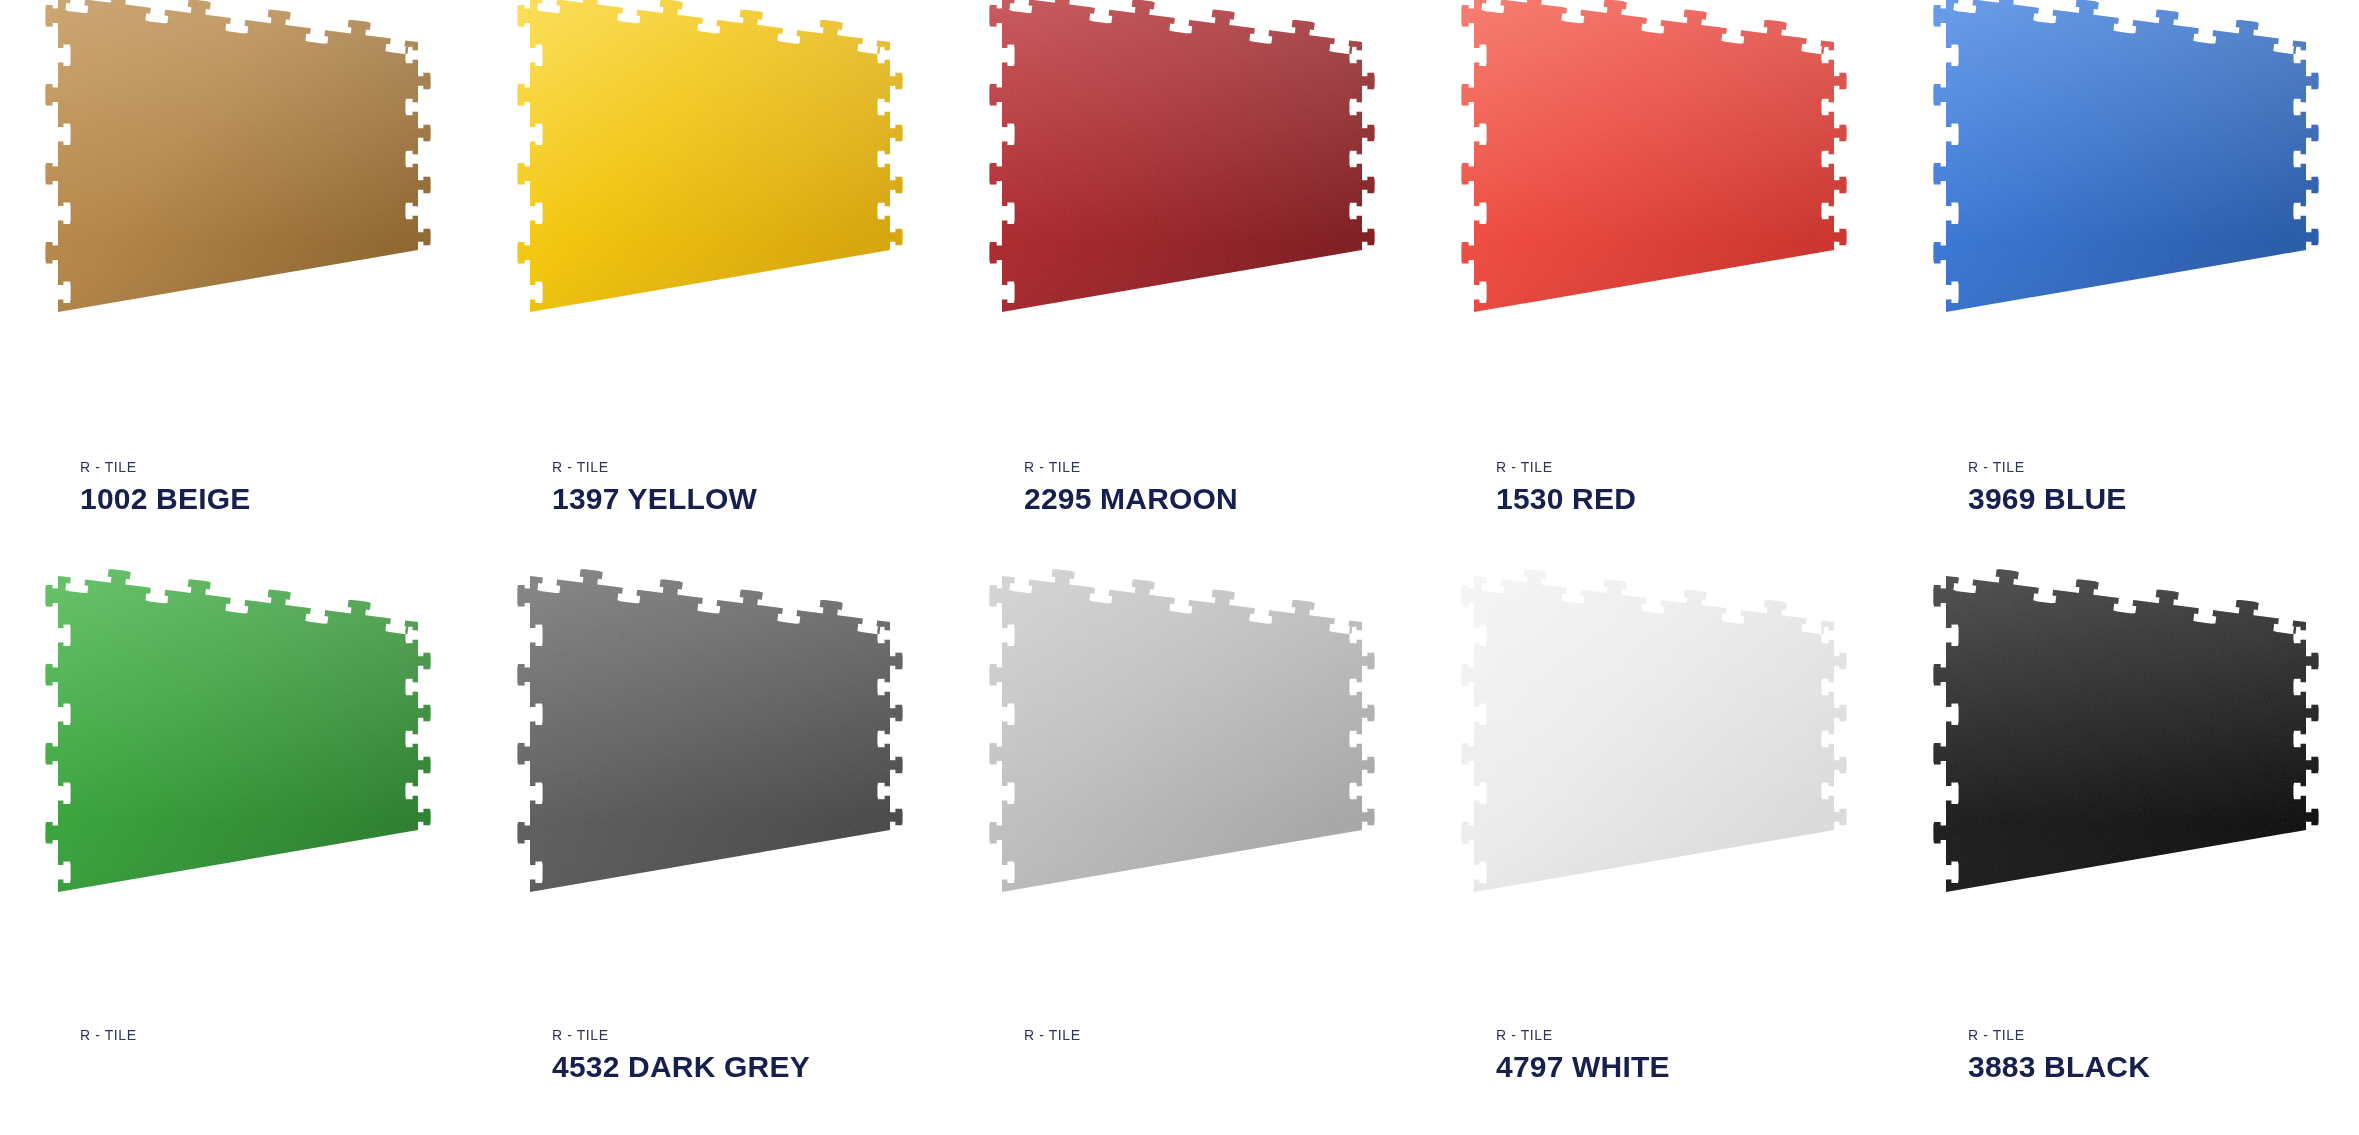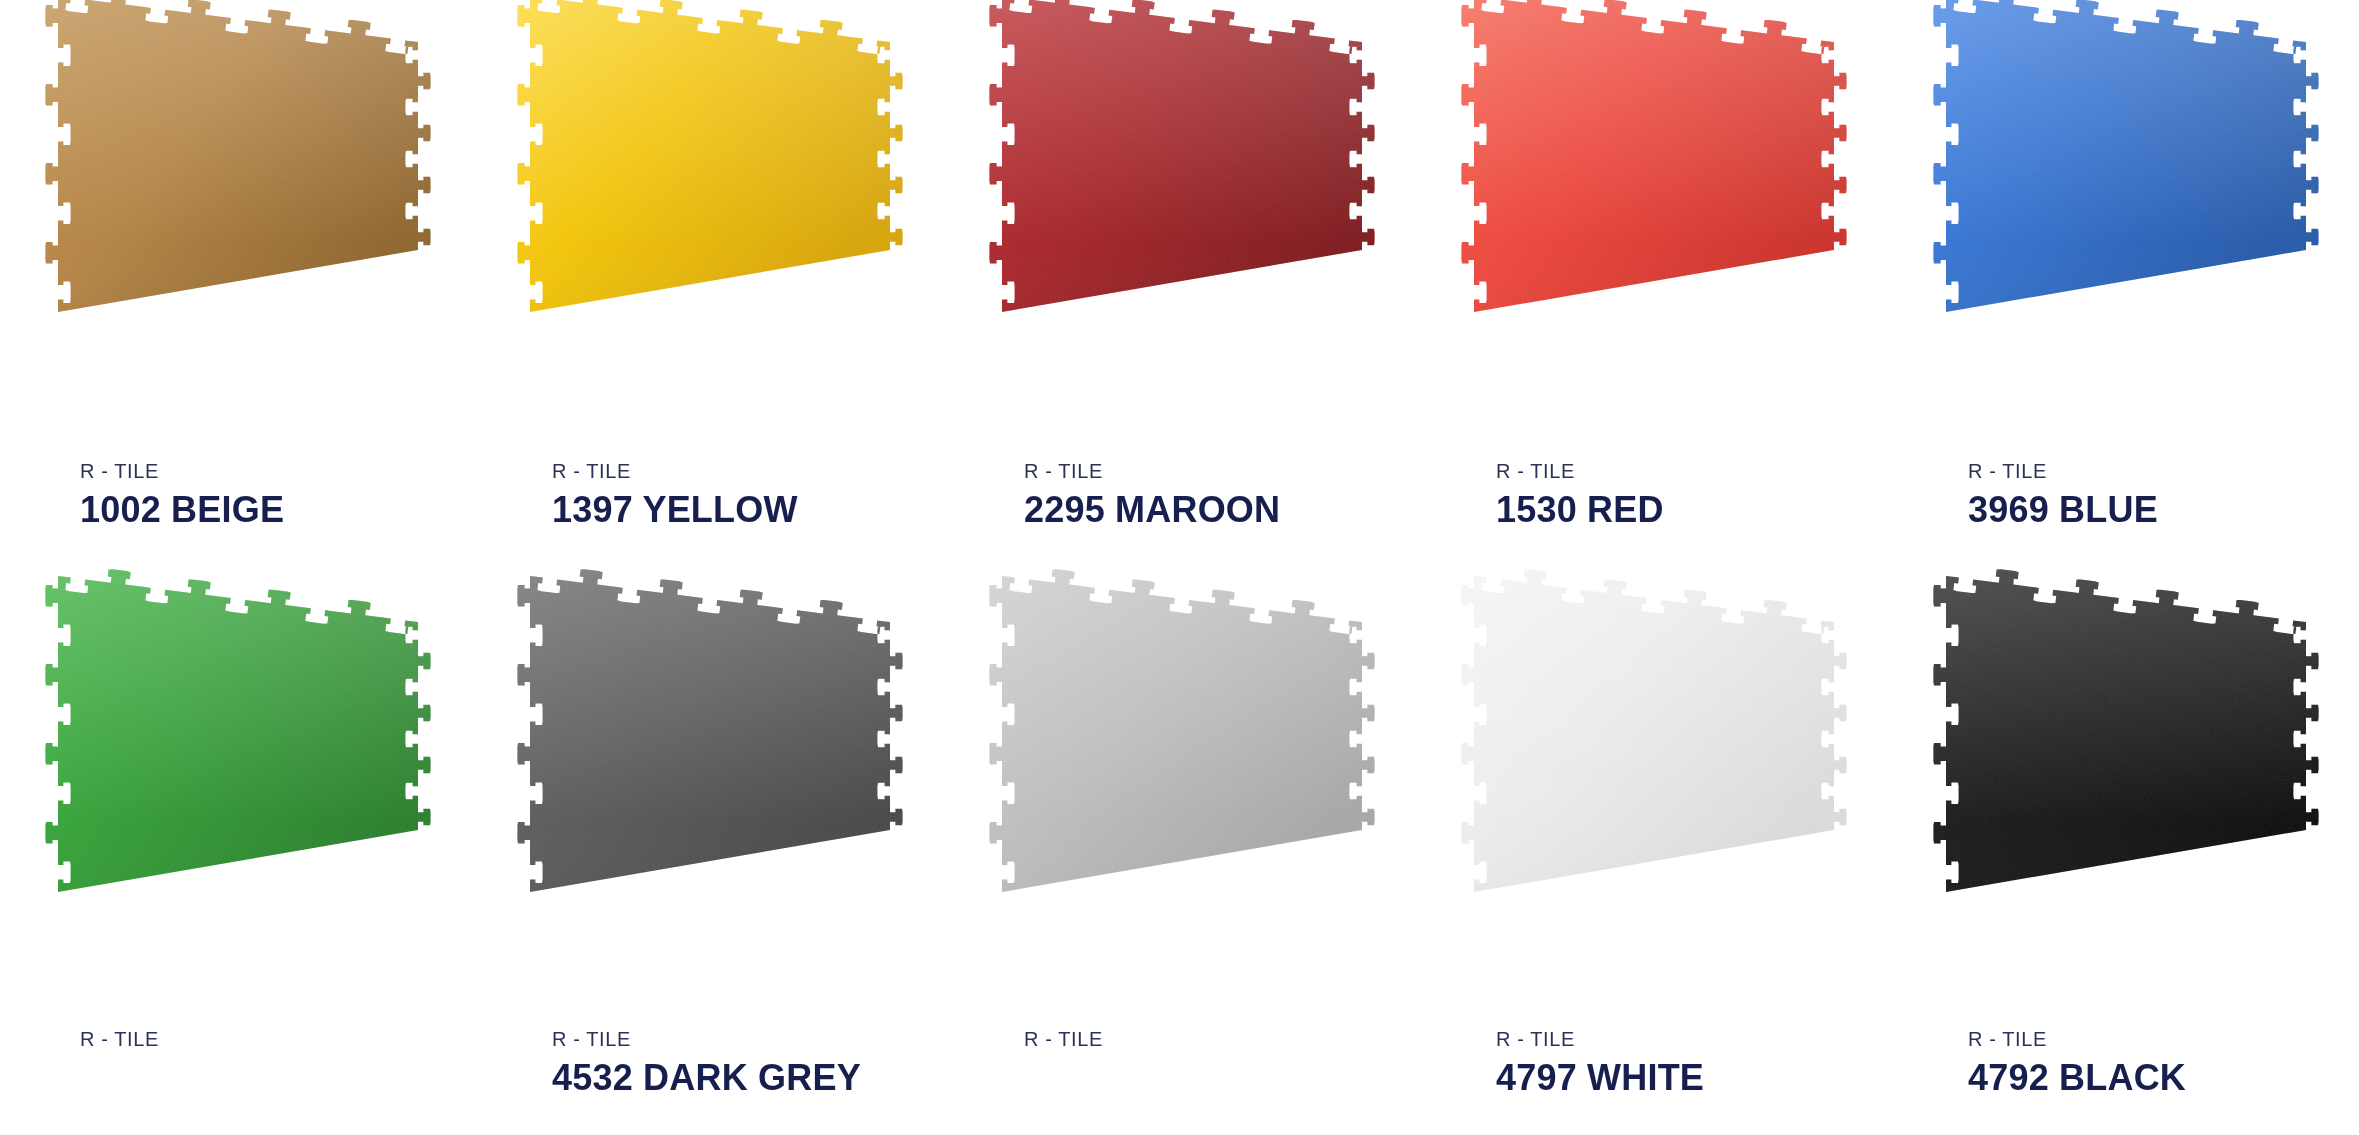--- a/index.html
+++ b/index.html
@@ -46,31 +46,31 @@
 
   .tile-caption {
     position: absolute;
     left: 80px;
     top: 478px;
     width: 392px;
   }
 
   .tile-kicker {
     font-family: "Liberation Sans", sans-serif;
-    font-size: 20px;
+    font-size: 14px;
     font-weight: 400;
     letter-spacing: 0.6px;
     color: #2b3255;
     line-height: 1.1;
     white-space: nowrap;
   }
 
   .tile-name {
     font-family: "Liberation Sans", sans-serif;
-    font-size: 36px;
+    font-size: 30px;
     font-weight: 700;
     letter-spacing: 0.2px;
     color: #161f4d;
     line-height: 1.15;
     margin-top: 7px;
     white-space: nowrap;
   }
 
   
   .row2 .tile-caption { top: 466px; }
@@ -467,16 +467,16 @@
         <path d="M58,14L66.8,15.1L70.8,15.6L70.1,21.4L66.2,20.9L65.3,28.0L69.1,29.2L83.5,31.0L87.4,30.9L88.3,23.8L84.5,23.3L85.2,17.5L89.2,18.0L106.8,20.2L110.8,20.7L111.5,14.9L107.7,14.4L108.6,7.4L112.5,7.2L126.9,9.0L130.7,10.2L129.8,17.3L125.9,16.8L125.2,22.6L129.2,23.1L146.8,25.3L150.8,25.9L150.1,31.7L146.2,31.2L145.3,38.3L149.1,39.4L163.5,41.2L167.4,41.1L168.3,34.0L164.5,33.5L165.2,27.7L169.2,28.2L186.8,30.5L190.8,31.0L191.5,25.2L187.7,24.7L188.6,17.6L192.5,17.4L206.9,19.3L210.7,20.4L209.8,27.5L205.9,27.0L205.2,32.8L209.2,33.3L226.8,35.6L230.8,36.1L230.1,41.9L226.2,41.4L225.3,48.5L229.1,49.6L243.5,51.5L247.4,51.3L248.3,44.2L244.5,43.7L245.2,37.9L249.2,38.4L266.8,40.7L270.8,41.2L271.5,35.4L267.7,34.9L268.6,27.8L272.5,27.7L286.9,29.5L290.7,30.6L289.8,37.7L285.9,37.2L285.2,43.0L289.2,43.5L306.8,45.8L310.8,46.3L310.1,52.1L306.2,51.6L305.3,58.7L309.1,59.8L323.5,61.7L327.4,61.5L328.3,54.4L324.5,53.9L325.2,48.1L329.2,48.7L346.8,50.9L350.8,51.4L351.5,45.6L347.7,45.1L348.6,38.0L352.5,37.9L366.9,39.7L370.7,40.9L369.8,47.9L365.9,47.5L365.2,53.3L369.2,53.8L386.8,56.0L390.8,56.5L390.1,62.3L386.2,61.8L385.3,68.9L389.1,70.1L403.5,71.9L407.4,71.8L408.3,64.7L404.5,64.2L405.2,58.4L409.2,58.9L418.0,60.0L418.0,65.7L418.0,68.3L412.6,68.3L412.6,64.7L406.0,64.7L405.4,68.3L405.4,77.7L406.0,81.3L412.6,81.3L412.6,77.7L418.0,77.7L418.0,80.3L418.0,91.7L418.0,94.3L423.4,94.3L423.4,90.7L430.0,90.7L430.6,94.3L430.6,103.7L430.0,107.3L423.4,107.3L423.4,103.7L418.0,103.7L418.0,106.3L418.0,117.7L418.0,120.3L412.6,120.3L412.6,116.7L406.0,116.7L405.4,120.3L405.4,129.7L406.0,133.3L412.6,133.3L412.6,129.7L418.0,129.7L418.0,132.3L418.0,143.7L418.0,146.3L423.4,146.3L423.4,142.7L430.0,142.7L430.6,146.3L430.6,155.7L430.0,159.3L423.4,159.3L423.4,155.7L418.0,155.7L418.0,158.3L418.0,169.7L418.0,172.3L412.6,172.3L412.6,168.7L406.0,168.7L405.4,172.3L405.4,181.7L406.0,185.3L412.6,185.3L412.6,181.7L418.0,181.7L418.0,184.3L418.0,195.7L418.0,198.3L423.4,198.3L423.4,194.7L430.0,194.7L430.6,198.3L430.6,207.7L430.0,211.3L423.4,211.3L423.4,207.7L418.0,207.7L418.0,210.3L418.0,221.7L418.0,224.3L412.6,224.3L412.6,220.7L406.0,220.7L405.4,224.3L405.4,233.7L406.0,237.3L412.6,237.3L412.6,233.7L418.0,233.7L418.0,236.3L418.0,247.7L418.0,250.3L423.4,250.3L423.4,246.7L430.0,246.7L430.6,250.3L430.6,259.7L430.0,263.3L423.4,263.3L423.4,259.7L418.0,259.7L418.0,262.3L418.0,268.0L58,330L58.0,321.3L58.0,317.4L63.4,317.4L63.4,321.0L70.0,321.0L70.6,317.4L70.6,303.1L70.0,299.5L63.4,299.5L63.4,303.1L58.0,303.1L58.0,299.2L58.0,281.8L58.0,277.9L52.6,277.9L52.6,281.5L46.0,281.5L45.4,277.9L45.4,263.6L46.0,260.0L52.6,260.0L52.6,263.6L58.0,263.6L58.0,259.7L58.0,242.3L58.0,238.4L63.4,238.4L63.4,242.0L70.0,242.0L70.6,238.4L70.6,224.1L70.0,220.5L63.4,220.5L63.4,224.1L58.0,224.1L58.0,220.2L58.0,202.8L58.0,198.9L52.6,198.9L52.6,202.5L46.0,202.5L45.4,198.9L45.4,184.6L46.0,181.0L52.6,181.0L52.6,184.6L58.0,184.6L58.0,180.7L58.0,163.3L58.0,159.4L63.4,159.4L63.4,163.0L70.0,163.0L70.6,159.4L70.6,145.1L70.0,141.5L63.4,141.5L63.4,145.1L58.0,145.1L58.0,141.2L58.0,123.8L58.0,119.9L52.6,119.9L52.6,123.5L46.0,123.5L45.4,119.9L45.4,105.6L46.0,102.0L52.6,102.0L52.6,105.6L58.0,105.6L58.0,101.7L58.0,84.3L58.0,80.4L63.4,80.4L63.4,84.0L70.0,84.0L70.6,80.4L70.6,66.1L70.0,62.5L63.4,62.5L63.4,66.1L58.0,66.1L58.0,62.2L58.0,44.8L58.0,40.9L52.6,40.9L52.6,44.5L46.0,44.5L45.4,40.9L45.4,26.6L46.0,23.0L52.6,23.0L52.6,26.6L58.0,26.6L58.0,22.7L58.0,14.0Z" fill="url(#g9)"></path>
         <g clip-path="url(#clip9)">
           <rect x="0" y="0" width="472" height="475" fill="#888" filter="url(#c9)" opacity="0.85"></rect>
           <rect x="0" y="0" width="472" height="475" fill="url(#s9)"></rect>
         </g>
       </g>
     </svg>
       </div>
       <div class="tile-caption">
         <div class="tile-kicker">R - TILE</div>
-        <div class="tile-name">4792 BLACK</div>
+        <div class="tile-name">3883 BLACK</div>
       </div>
     </div>
   </div>
 
 </body></html>

